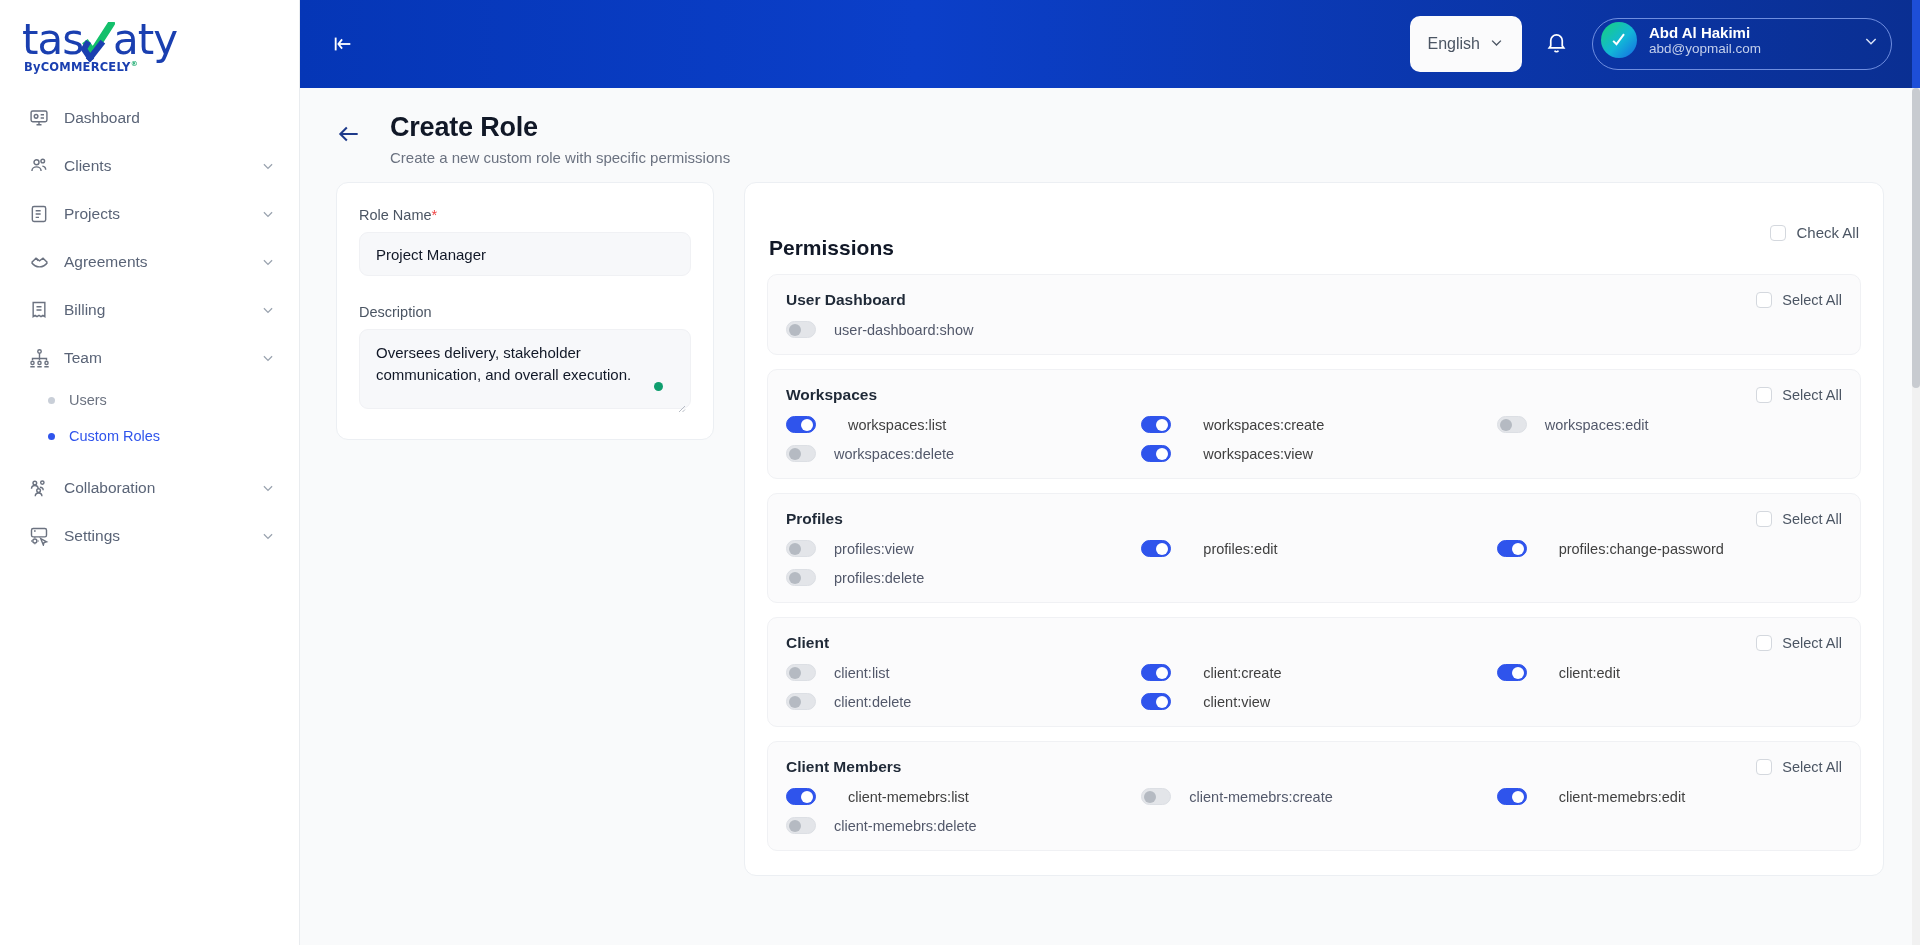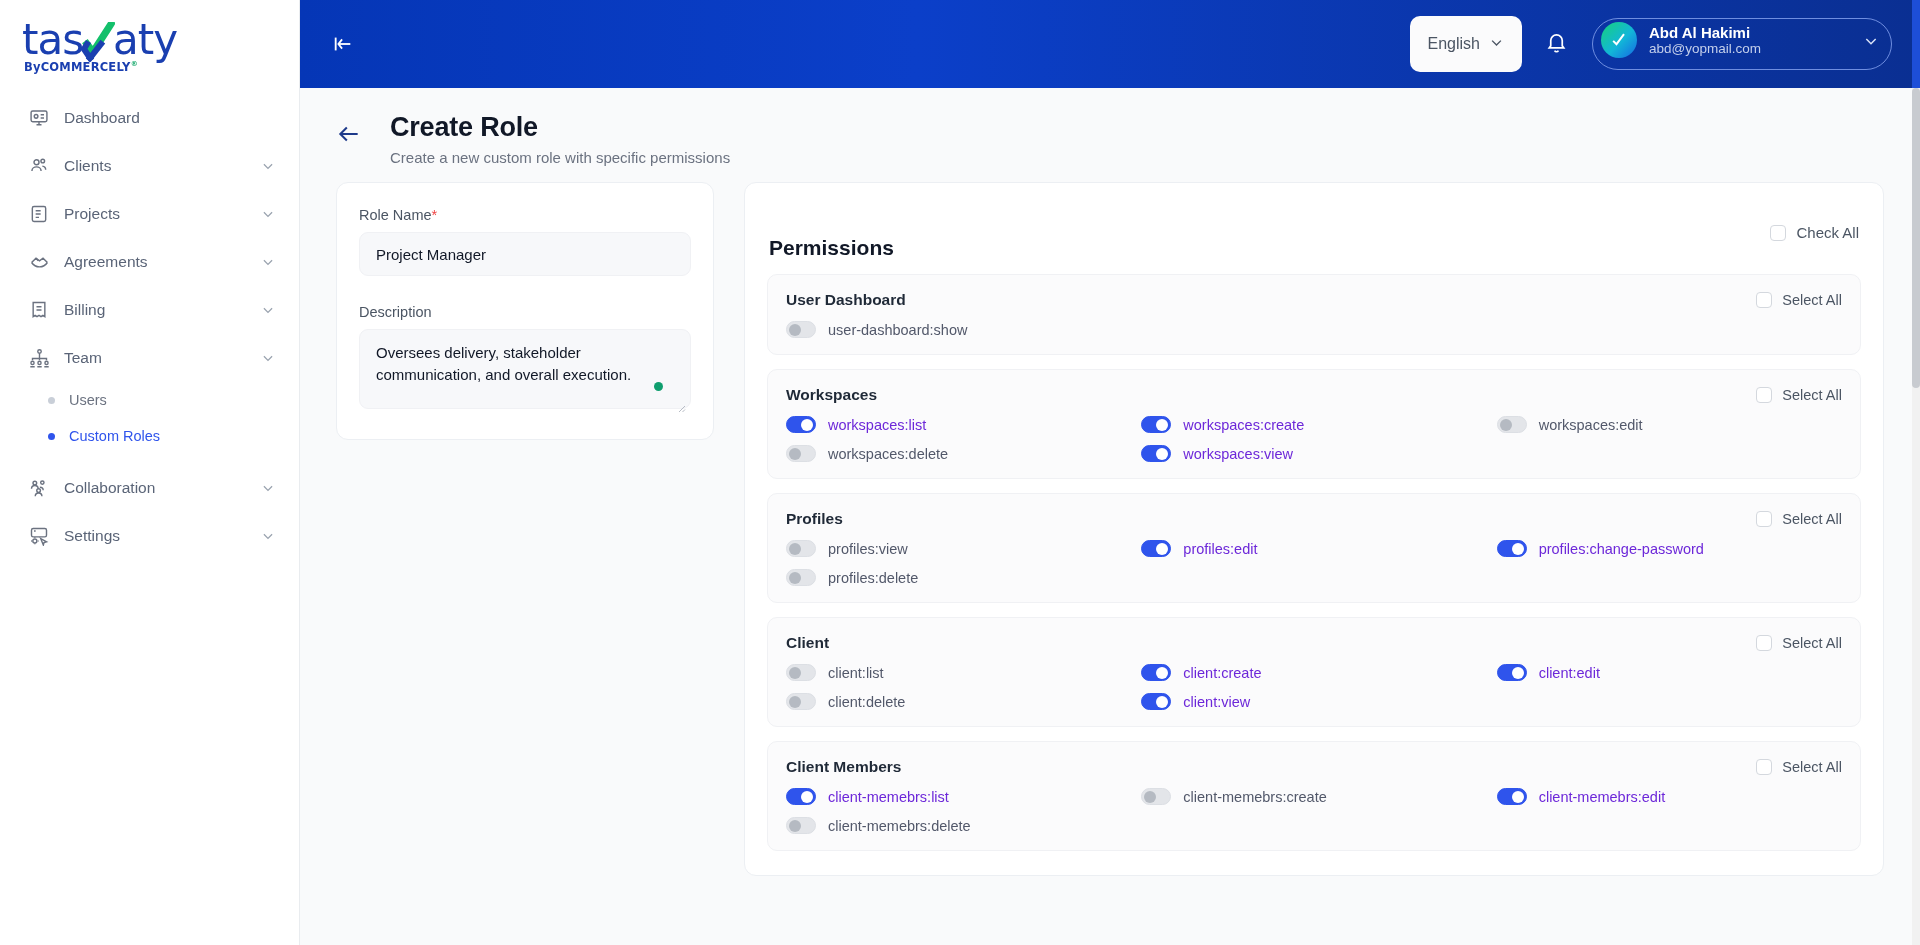--- a/index.html
+++ b/index.html
@@ -125,27 +125,27 @@
   .check-all-lbl { font-size:15px; color:#4b5563;}
   .select-all-lbl { font-size:14.5px; color:#4b5563;}
 
   .group {
     background:#fbfbfc; border:1px solid #f0f1f4; border-radius: 10px;
     padding: 16px 18px 16px 18px; margin-bottom: 14px;
   }
   .group-head { display:flex; align-items:center; justify-content:space-between; margin-bottom: 12px;}
   .group-title { font-size: 15.5px; font-weight: bold; color:#1f2937;}
   .perm-grid { display: grid; grid-template-columns: repeat(3, 1fr); row-gap: 12px; column-gap: 10px;}
-  .perm-item { display:flex; align-items:center; gap: 12px; cursor:pointer; }
+  .perm-item { display:flex; align-items:center; gap: 18px; cursor:pointer; }
   .toggle { width: 30px; height: 17px; border-radius: 9px; position: relative; flex:0 0 30px; background:#e3e5e9; border:1px solid #dcdfe4;}
   .toggle.on { background:#2f54ec; border-color:#2f54ec; }
   .knob { position:absolute; top: 1.5px; left: 2px; width: 12px; height: 12px; border-radius:50%; background:#b5bac2; transition:none;}
   .toggle.on .knob { left: 14px; background:#ffffff; }
   .perm-label { font-size: 14.5px; color:#52586a; }
-  .perm-label.on { color:#6d28d9; }
+  .perm-label.on { color:#404040;margin-left:14px; }
 
   .perm-scroll { max-height: 720px; overflow: hidden; }
 
   
   .vscroll { position:absolute; right:0; top:88px; width: 8px; height: 857px; background:#f1f1f1; }
   .vscroll .thumb { position:absolute; top:0; left:0; width:8px; height: 300px; background:#c8cbd0; border-radius:4px;}
   .topbar-scrollcap { position:absolute; right:0; top:0; width:8px; height:88px; background:#1d4ed8;}
 </style>
 </head>
 <body>

